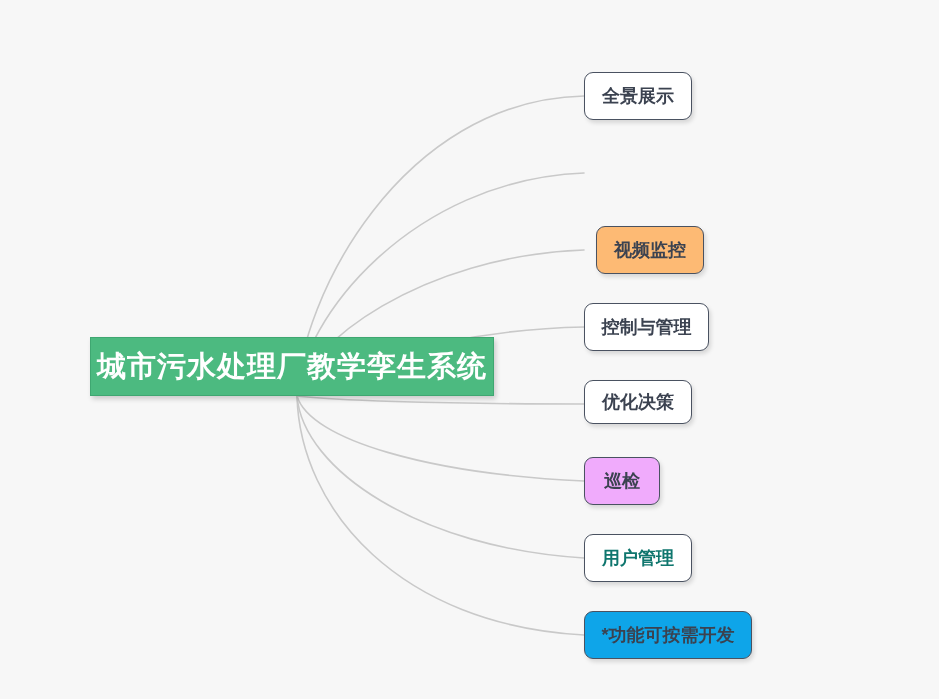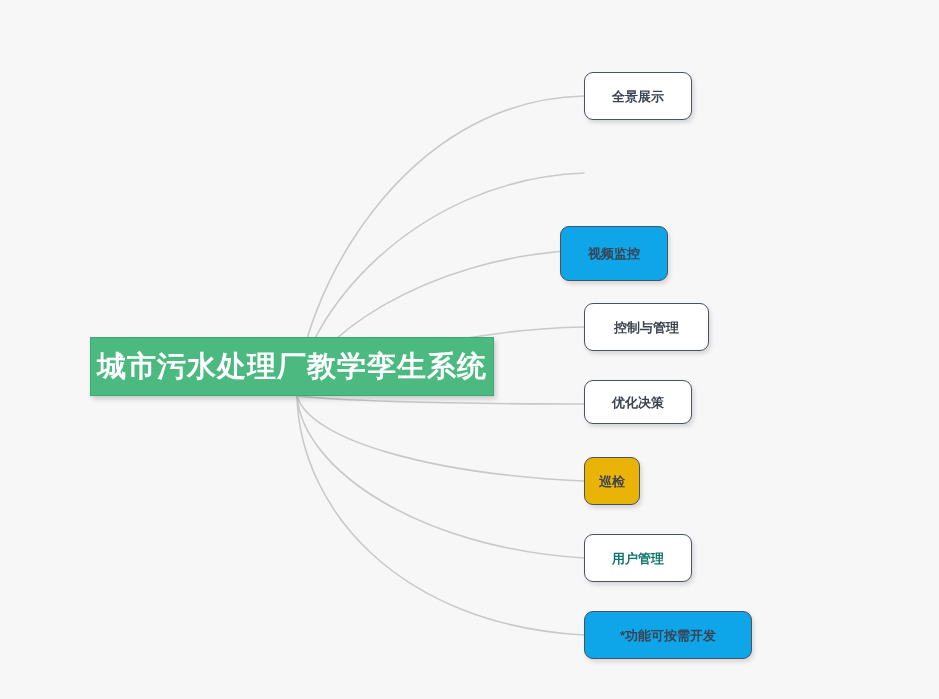--- a/index.html
+++ b/index.html
@@ -72,21 +72,21 @@
     border: 1.8px solid #4a5261;
     border-radius: 9px;
     display: flex;
     align-items: center;
     justify-content: center;
     z-index: 2;
     box-shadow: 2px 3px 4px rgba(0,0,0,0.13);
   }
   .branch-label {
     color: #3b4250;
-    font-size: 13px;
+    font-size: 18px;
     font-weight: bold;
     line-height: 1;
     white-space: nowrap;
   }
 </style>
 </head>
 <body style="background: rgb(247, 247, 247);">
 
 <div id="mindmap">
 
@@ -103,33 +103,33 @@
 
   <div class="root-node" style="left: 90px; top: 337px; width: 404px; height: 59px; background: rgb(76, 186, 128);">
     <span class="root-label" style="color: rgb(255, 255, 255);">城市污水处理厂教学孪生系统</span>
   </div>
 
   <div class="branch-node" style="left: 584px; top: 72px; width: 108px; height: 48px; background: rgb(255, 255, 255); border-color: rgb(74, 82, 97);">
     <span class="branch-label" style="color: rgb(59, 66, 80);">全景展示</span>
   </div>
 
 
-  <div class="branch-node" style="left: 560px; top: 226px; width: 108px; height: 55px; background: #0ea5e9; border-color: rgb(74, 82, 97);">
+  <div class="branch-node" style="left: 596px; top: 226px; width: 108px; height: 48px; background: #fdba74; border-color: rgb(74, 82, 97);">
     <span class="branch-label" style="color: rgb(59, 66, 80);">视频监控</span>
   </div>
 
   <div class="branch-node" style="left: 584px; top: 303px; width: 125px; height: 48px; background: rgb(255, 255, 255); border-color: rgb(74, 82, 97);">
     <span class="branch-label" style="color: rgb(59, 66, 80);">控制与管理</span>
   </div>
 
   <div class="branch-node" style="left: 584px; top: 380px; width: 108px; height: 44px; background: rgb(255, 255, 255); border-color: rgb(74, 82, 97);">
     <span class="branch-label" style="color: rgb(59, 66, 80);">优化决策</span>
   </div>
 
-  <div class="branch-node" style="left: 584px; top: 457px; width: 56px; height: 48px; background: #eab308; border-color: rgb(74, 82, 97);">
+  <div class="branch-node" style="left: 584px; top: 457px; width: 76px; height: 48px; background: #f0abfc; border-color: rgb(74, 82, 97);">
     <span class="branch-label" style="color: rgb(59, 66, 80);">巡检</span>
   </div>
 
   <div class="branch-node" style="left: 584px; top: 534px; width: 108px; height: 48px; background: rgb(255, 255, 255); border-color: rgb(74, 82, 97);">
     <span class="branch-label" style="color: #0f766e;">用户管理</span>
   </div>
 
   <div class="branch-node" style="left: 584px; top: 611px; width: 168px; height: 48px; background: #0ea5e9; border-color: rgb(74, 82, 97);">
     <span class="branch-label" style="color: rgb(59, 66, 80);">*功能可按需开发</span>
   </div>

